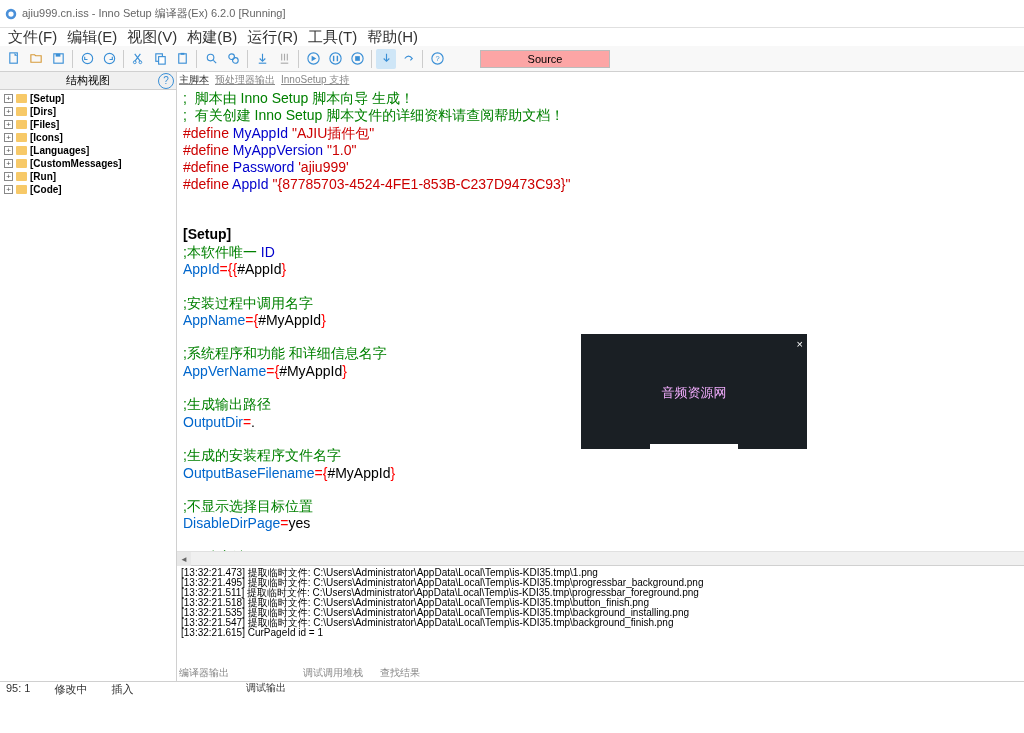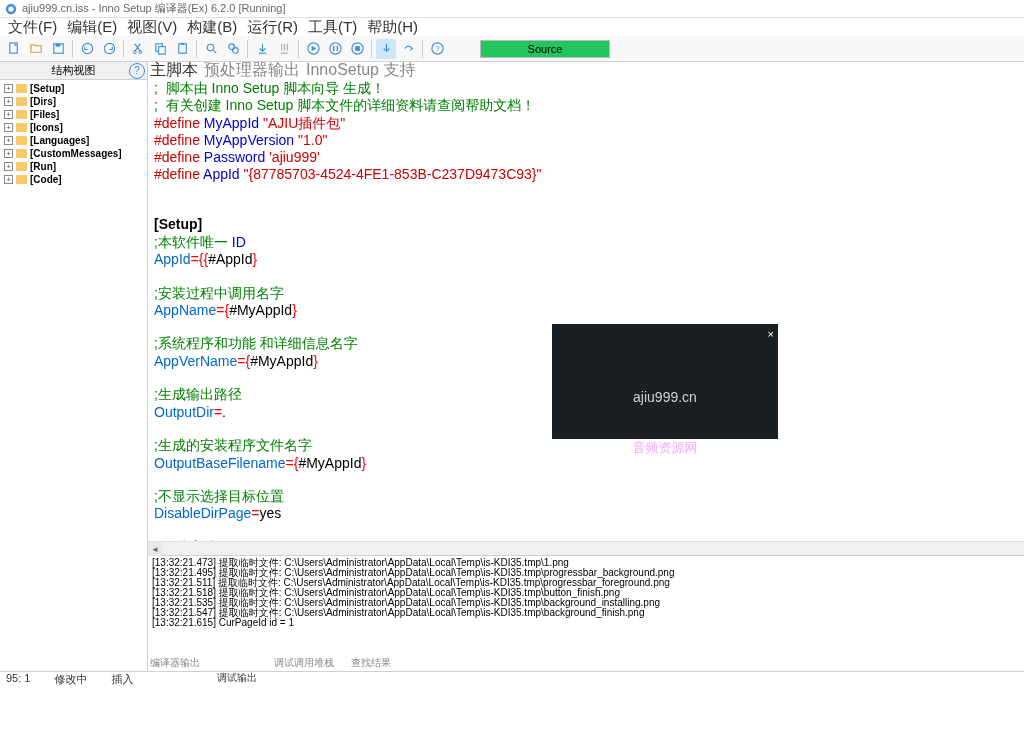--- a/index.html
+++ b/index.html
@@ -1,36 +1,36 @@
 <!DOCTYPE html>
 <html><head>
 <meta charset="utf-8">
 <style>
 * { margin: 0; padding: 0; box-sizing: border-box; font-family: "Microsoft YaHei", Tahoma, sans-serif; }
 body { background: #fff; width: 1024px; height: 733px; overflow: hidden; font-size: 11px; }
-.titlebar { height: 18px; background: #fff; display: flex; align-items: center; padding: 2px 4px; border-bottom: 1px solid #e0e0e0; }
+.titlebar { height: 28px; background: #fff; display: flex; align-items: center; padding: 2px 4px; border-bottom: 1px solid #e0e0e0; }
 .titlebar .icon { width: 14px; height: 14px; margin-right: 4px; }
 .titlebar-text { font-size: 11px; color: #666; }
 .menubar { height: 18px; display: flex; align-items: center; padding: 0 4px; gap: 2px; font-size: 15px; color: #333; }
 .menubar span { padding: 1px 4px; cursor: default; }
 .toolbar { height: 26px; display: flex; align-items: center; padding: 2px 4px; gap: 2px; border-bottom: 1px solid #d0d0d0; background: #f8f8f8; }
 .tool-btn { width: 20px; height: 20px; display: flex; align-items: center; justify-content: center; border-radius: 2px; }
 .tool-sep { width: 1px; height: 18px; background: #ccc; margin: 0 2px; }
-.source-btn { margin-left: auto; width: 130px; height: 18px; background: #22c55e; border: 1px solid #bbb; font-size: 11px; text-align: center; line-height: 16px; margin-right: 410px; }
+.source-btn { margin-left: auto; width: 130px; height: 18px; background: #fca5a5; border: 1px solid #bbb; font-size: 11px; text-align: center; line-height: 16px; margin-right: 410px; }
 .main { display: flex; height: 609px; }
-.sidebar { width: 148px; border-right: 1px solid #d0d0d0; display: flex; flex-direction: column; justify-content: center; }
+.sidebar { width: 177px; border-right: 1px solid #d0d0d0; display: flex; flex-direction: column; justify-content: center; }
 .sidebar-header { height: 18px; background: #f0f0f0; border-bottom: 1px solid #d0d0d0; display: flex; align-items: center; justify-content: center; font-size: 11px; position: relative; }
 .sidebar-header .help { position: absolute; right: 2px; width: 16px; height: 16px; border-radius: 50%; border: 1px solid #3a8fd6; color: #3a8fd6; text-align: center; line-height: 14px; font-size: 10px; }
 .tree { flex: 1; overflow: auto; padding: 2px 0; }
 .tree-item { display: flex; align-items: center; padding: 0 4px; height: 13px; font-size: 10px; gap: 3px; }
 .tree-exp { width: 9px; height: 9px; border: 1px solid #888; font-size: 8px; line-height: 7px; text-align: center; color: #555; }
 .tree-folder { width: 11px; height: 9px; background: #f7c968; border-radius: 1px; }
 .tree-label { font-weight: bold; }
 .editor-area { flex: 1; display: flex; flex-direction: column; position: relative; }
-.editor-tabs { height: 16px; font-size: 16px; color: #888; padding-left: 2px; display: flex; align-items: center; gap: 6px; }
+.editor-tabs { height: 16px; font-size: 10px; color: #888; padding-left: 2px; display: flex; align-items: center; gap: 6px; text-decoration: underline; }
 .editor-tabs .active { color: #333; }
 .code { flex: 1; padding: 2px 6px; font-family: Consolas, "Courier New", monospace; font-size: 14px; line-height: 16.3px; white-space: pre; overflow: hidden; background: #fff; position: relative; }
 .c-green { color: #008000; }
 .c-red { color: #cc0000; }
 .c-blue { color: #0000cc; }
 .c-str { color: #cc0000; }
 .c-black { color: #000; font-weight: bold; }
 .c-prop { color: #0066cc; }
 .c-punc { color: #ff0000; }
 .c-val { color: #000; }
@@ -268,21 +268,20 @@
 <span class="c-green">;不显示选择目标位置</span>
 <span class="c-prop">DisableDirPage</span><span class="c-punc">=</span><span class="c-val">yes</span>
 
 <span class="c-green"> ;压缩方法</span>
 
 
 
 
       <div class="popup">
         <span class="popup-close">×</span>
-        <div class="popup-title">ajiu999.cn</div>
         <div class="popup-sub">音频资源网</div>
         <div class="popup-progress"></div>
         
       </div>
     </div>
     <div class="hscroll">
       <div class="hscroll-arrow" style="left:0">◄</div>
     </div>
     <div class="log-area">
       <div>[13:32:21.473]   提取临时文件: C:\Users\Administrator\AppData\Local\Temp\is-KDI35.tmp\1.png</div>

